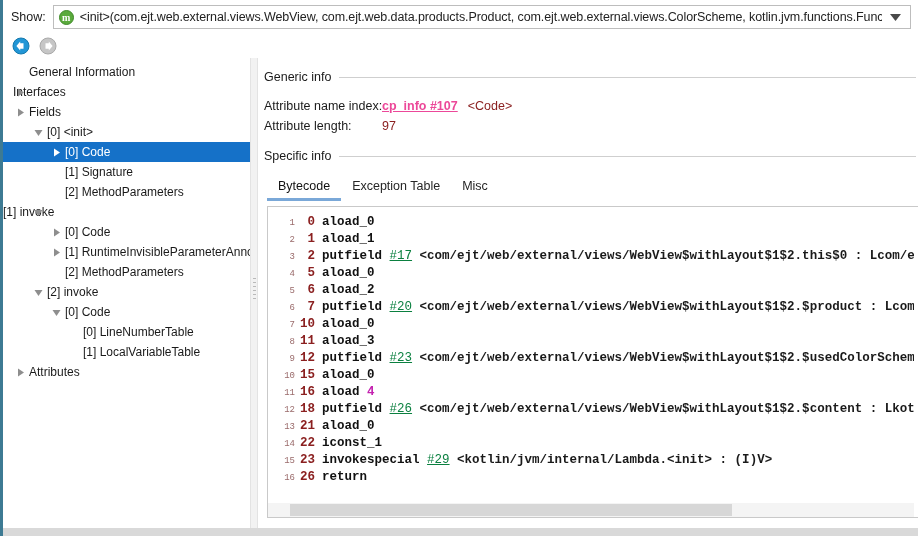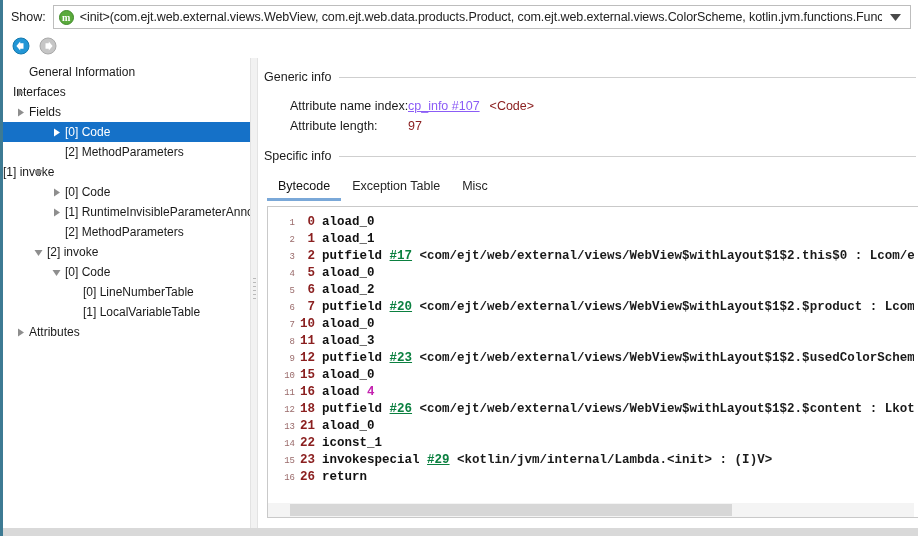--- a/index.html
+++ b/index.html
@@ -153,26 +153,25 @@
   #generic-head { position: absolute; left: 5px; top: 10px; width: 652px; }
   #specific-head { position: absolute; left: 5px; top: 89px; width: 652px; }
 
   #generic-rows {
     position: absolute; left: 5px; top: 38px; width: 650px;
   }
   .grow {
     height: 20px; line-height: 20px;
     display: flex; align-items: flex-end;
     white-space: nowrap;
-    margin-left: 26px;
   }
   .gkey { width: 118px; font-size: 12.5px; color: #1a1a1a; }
   .glink {
-    color: #8b5cf6; text-decoration: underline;
-    font-size: 12.5px; cursor: pointer;
+    color: #ec4899; text-decoration: underline;
+    font-size: 12.5px; cursor: pointer; font-weight: bold;
   }
   .gval-red { color: #8b2020; font-size: 12.5px; }
   .gval-sep { display: inline-block; width: 10px; }
 
   
   #tabs {
     position: absolute; left: 8px; top: 117px;
     width: 648px; height: 26px;
     display: flex; align-items: flex-start;
   }
@@ -221,21 +220,21 @@
     font-family: "Liberation Mono", monospace;
     padding-right: 3px;
   }
   .off {
     display: inline-block;
     width: 24px; text-align: right;
     color: #8b2020; font-weight: bold;
     padding-right: 7px;
   }
   .op { color: #111111; font-weight: bold; }
-  .cpref { color: #0b8040; font-weight: bold; text-decoration: underline; cursor: pointer; }
+  .cpref { color: #0b8040; font-weight: normal; text-decoration: underline; cursor: pointer; }
   .imm { color: #c423b0; font-weight: bold; }
   .desc { color: #1a1a1a; font-weight: bold; }
 
   
   #hscroll {
     position: absolute; left: 0; bottom: 0;
     width: 646px; height: 14px;
     background: #f4f4f4;
   }
   #hthumb {
@@ -297,25 +296,31 @@
         <div class="tnode"><span class="tw" style="left: 9px;">
             <svg width="9" height="9" viewBox="0 0 9 9">
               <path d="M2 0.5 L8 4.5 L2 8.5 Z" fill="#8e8e8e"></path>
             </svg>
           </span><span class="tlabel" style="margin-left: 10px;">Interfaces</span></div>
         <div class="tnode"><span class="tw" style="left: 9px;">
             <svg width="9" height="9" viewBox="0 0 9 9">
               <path d="M2 0.5 L8 4.5 L2 8.5 Z" fill="#8e8e8e"></path>
             </svg>
           </span><span class="tlabel" style="margin-left: 26px;">Fields</span></div>
+        <div class="tnode"><span class="tw" style="left: 27px;">
+            <svg width="9" height="9" viewBox="0 0 9 9">
+              <path d="M0.5 2 L8.5 2 L4.5 8 Z" fill="#8e8e8e"></path>
+            </svg>
+          </span><span class="tlabel" style="margin-left: 44px;">[0] &lt;init&gt;</span></div>
         <div class="tnode sel"><span class="tw" style="left: 45px;">
             <svg width="9" height="9" viewBox="0 0 9 9">
               <path d="M2 0.5 L8 4.5 L2 8.5 Z" fill="#ffffff"></path>
             </svg>
           </span><span class="tlabel" style="margin-left: 62px;">[0] Code</span></div>
+        <div class="tnode"><span class="tlabel" style="margin-left: 62px;">[1] Signature</span></div>
         <div class="tnode"><span class="tlabel" style="margin-left: 62px;">[2] MethodParameters</span></div>
         <div class="tnode"><span class="tw" style="left: 27px;">
             <svg width="9" height="9" viewBox="0 0 9 9">
               <path d="M0.5 2 L8.5 2 L4.5 8 Z" fill="#8e8e8e"></path>
             </svg>
           </span><span class="tlabel" style="">[1] invoke</span></div>
         <div class="tnode"><span class="tw" style="left: 45px;">
             <svg width="9" height="9" viewBox="0 0 9 9">
               <path d="M2 0.5 L8 4.5 L2 8.5 Z" fill="#8e8e8e"></path>
             </svg>

